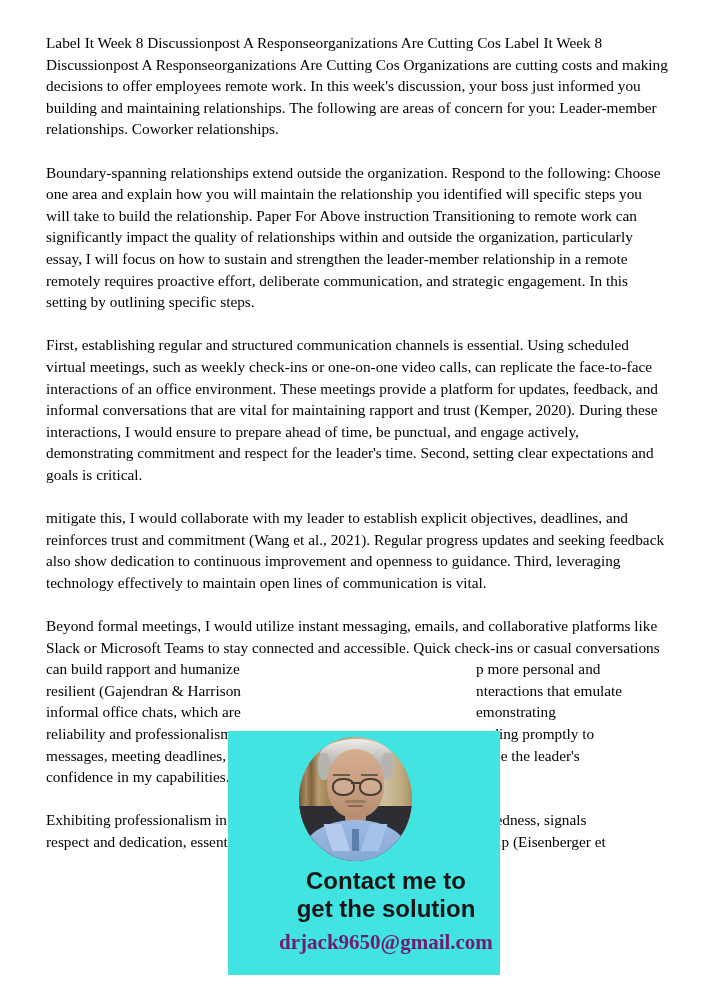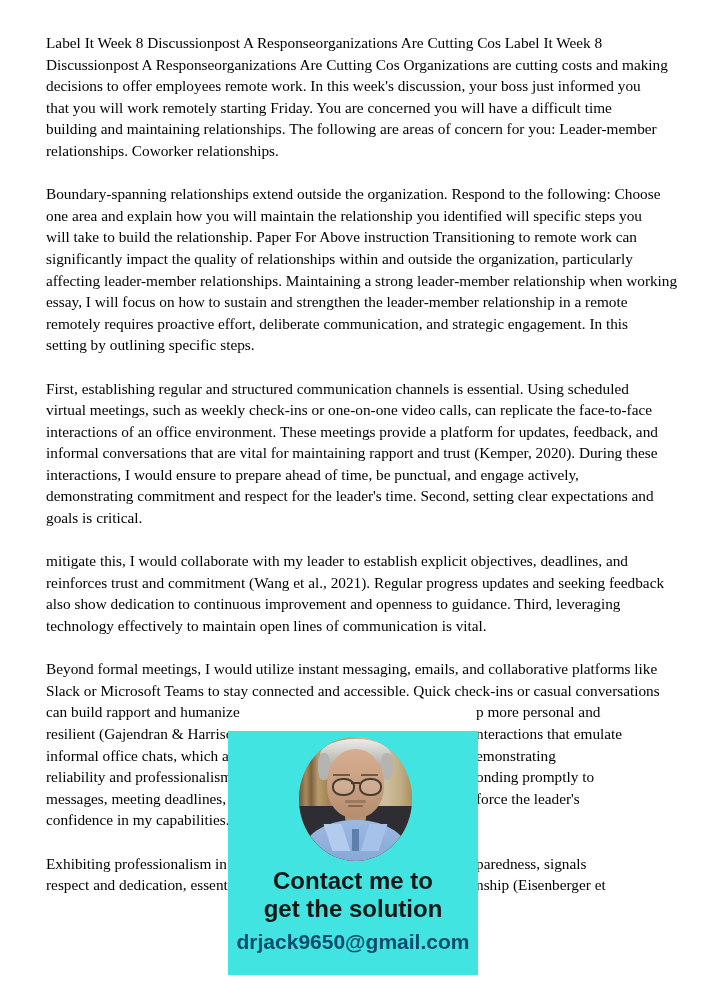--- a/index.html
+++ b/index.html
@@ -18,22 +18,22 @@
   .frag-right{position:absolute;left:430px;top:0;}
   
   .promo-card{
     position:absolute;left:228px;top:731px;width:250px;height:244px;
     background:#41e4e0;z-index:10;
   }
   .promo-line{position:absolute;width:100%;text-align:center;color:#161616;
     font-family:"Liberation Sans", sans-serif;font-weight:bold;font-size:24px;line-height:27px;}
   .promo-line1{top:136px;}
   .promo-line2{top:164px;}
-  .promo-email{position:absolute;width:100%;text-align:center;top:198px;color:#0c4a6e;
-    font-family:Liberation Sans, sans-serif;font-weight:bold;font-size:21px;line-height:26px;}
+  .promo-email{position:absolute;width:100%;text-align:center;top:198px;color:#701a75;
+    font-family:Liberation Serif, serif;font-weight:bold;font-size:21px;line-height:26px;}
   
   .portrait{
     position:absolute;left:71px;top:6px;width:113px;height:124px;border-radius:50%;
     overflow:hidden;background:#b59a6d;
   }
   .ph{position:absolute;}
   .ph-bg{inset:0;left:0;top:0;width:100%;height:100%;
     background:linear-gradient(90deg,#6d5738 0%,#a8895c 6%,#7d6340 11%,#b89c6e 17%,#a18453 26%,#b59a6d 37%,#c2ab80 48%,#d2c2a0 62%,#cdbd9c 78%,#c0ac84 90%,#a98f62 100%);}
   .ph-darkband{left:0;width:100%;top:56%;height:44%;background:#2e2d33;}
   .ph-shirt{left:3%;width:94%;top:67%;height:33%;background:linear-gradient(180deg,#9db9e2,#87a9d6);
@@ -57,30 +57,28 @@
   .ph-stache{left:41%;top:51%;width:18%;height:3px;background:#9b7a62;border-radius:2px;}
 </style>
 </head>
 <body>
 
 <div class="text-col">
     <div class="para">
       <div class="line">Label It Week 8 Discussionpost A Responseorganizations Are Cutting Cos Label It Week 8</div>
       <div class="line">Discussionpost A Responseorganizations Are Cutting Cos Organizations are cutting costs and making</div>
       <div class="line">decisions to offer employees remote work. In this week's discussion, your boss just informed you</div>
-      <div class="line">that you will work remotely starting Friday. You are concerned you will have a difficult time</div>
       <div class="line">building and maintaining relationships. The following are areas of concern for you: Leader-member</div>
       <div class="line">relationships. Coworker relationships.</div>
     </div>
     <div class="para">
       <div class="line">Boundary-spanning relationships extend outside the organization. Respond to the following: Choose</div>
       <div class="line">one area and explain how you will maintain the relationship you identified will specific steps you</div>
       <div class="line">will take to build the relationship. Paper For Above instruction Transitioning to remote work can</div>
       <div class="line">significantly impact the quality of relationships within and outside the organization, particularly</div>
-      <div class="line">affecting leader-member relationships. Maintaining a strong leader-member relationship when working</div>
       <div class="line">essay, I will focus on how to sustain and strengthen the leader-member relationship in a remote</div>
       <div class="line">remotely requires proactive effort, deliberate communication, and strategic engagement. In this</div>
       <div class="line">setting by outlining specific steps.</div>
     </div>
     <div class="para">
       <div class="line">First, establishing regular and structured communication channels is essential. Using scheduled</div>
       <div class="line">virtual meetings, such as weekly check-ins or one-on-one video calls, can replicate the face-to-face</div>
       <div class="line">interactions of an office environment. These meetings provide a platform for updates, feedback, and</div>
       <div class="line">informal conversations that are vital for maintaining rapport and trust (Kemper, 2020). During these</div>
       <div class="line">interactions, I would ensure to prepare ahead of time, be punctual, and engage actively,</div>
@@ -123,21 +121,21 @@
         <span class="frag-left">Exhibiting professionalism in al</span>
         <span class="frag-right">paredness, signals</span>
       </div>
       <div class="line">
         <span class="frag-left">respect and dedication, essential</span>
         <span class="frag-right">nship (Eisenberger et</span>
       </div>
     </div>
   </div>
 
-<div class="promo-card" style="background: rgb(65, 228, 224);">
+<div class="promo-card" style="background: rgb(65, 228, 224); padding-left: 22px;">
   <div class="portrait">
     <div class="ph ph-bg"></div>
     <div class="ph ph-darkband"></div>
     <div class="ph ph-hair"></div>
     <div class="ph ph-hair-l"></div>
     <div class="ph ph-hair-r"></div>
     <div class="ph ph-neck"></div>
     <div class="ph ph-shirt"></div>
     <div class="ph ph-collar-l"></div>
     <div class="ph ph-collar-r"></div>

